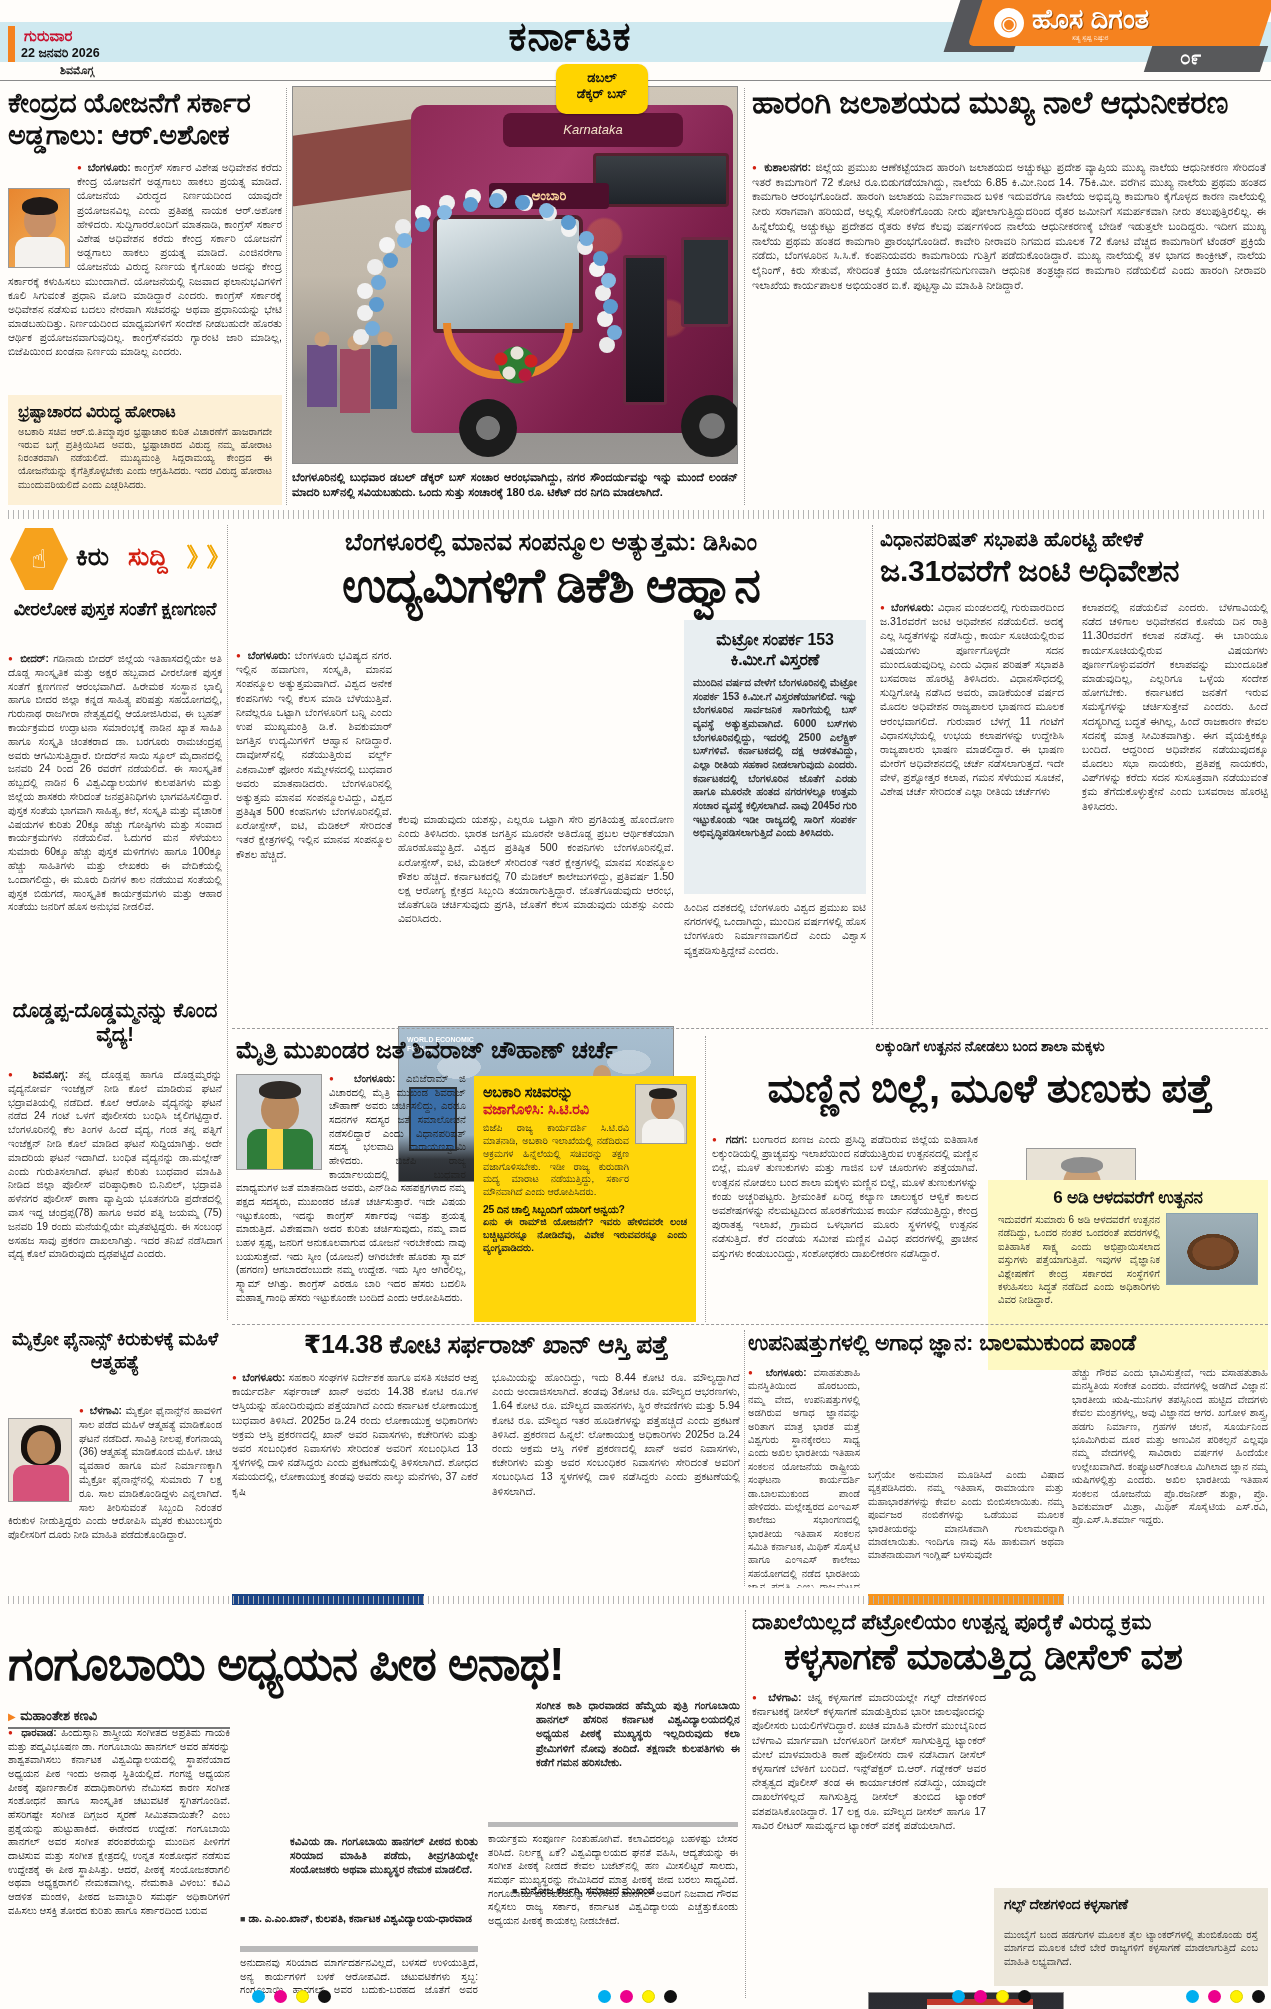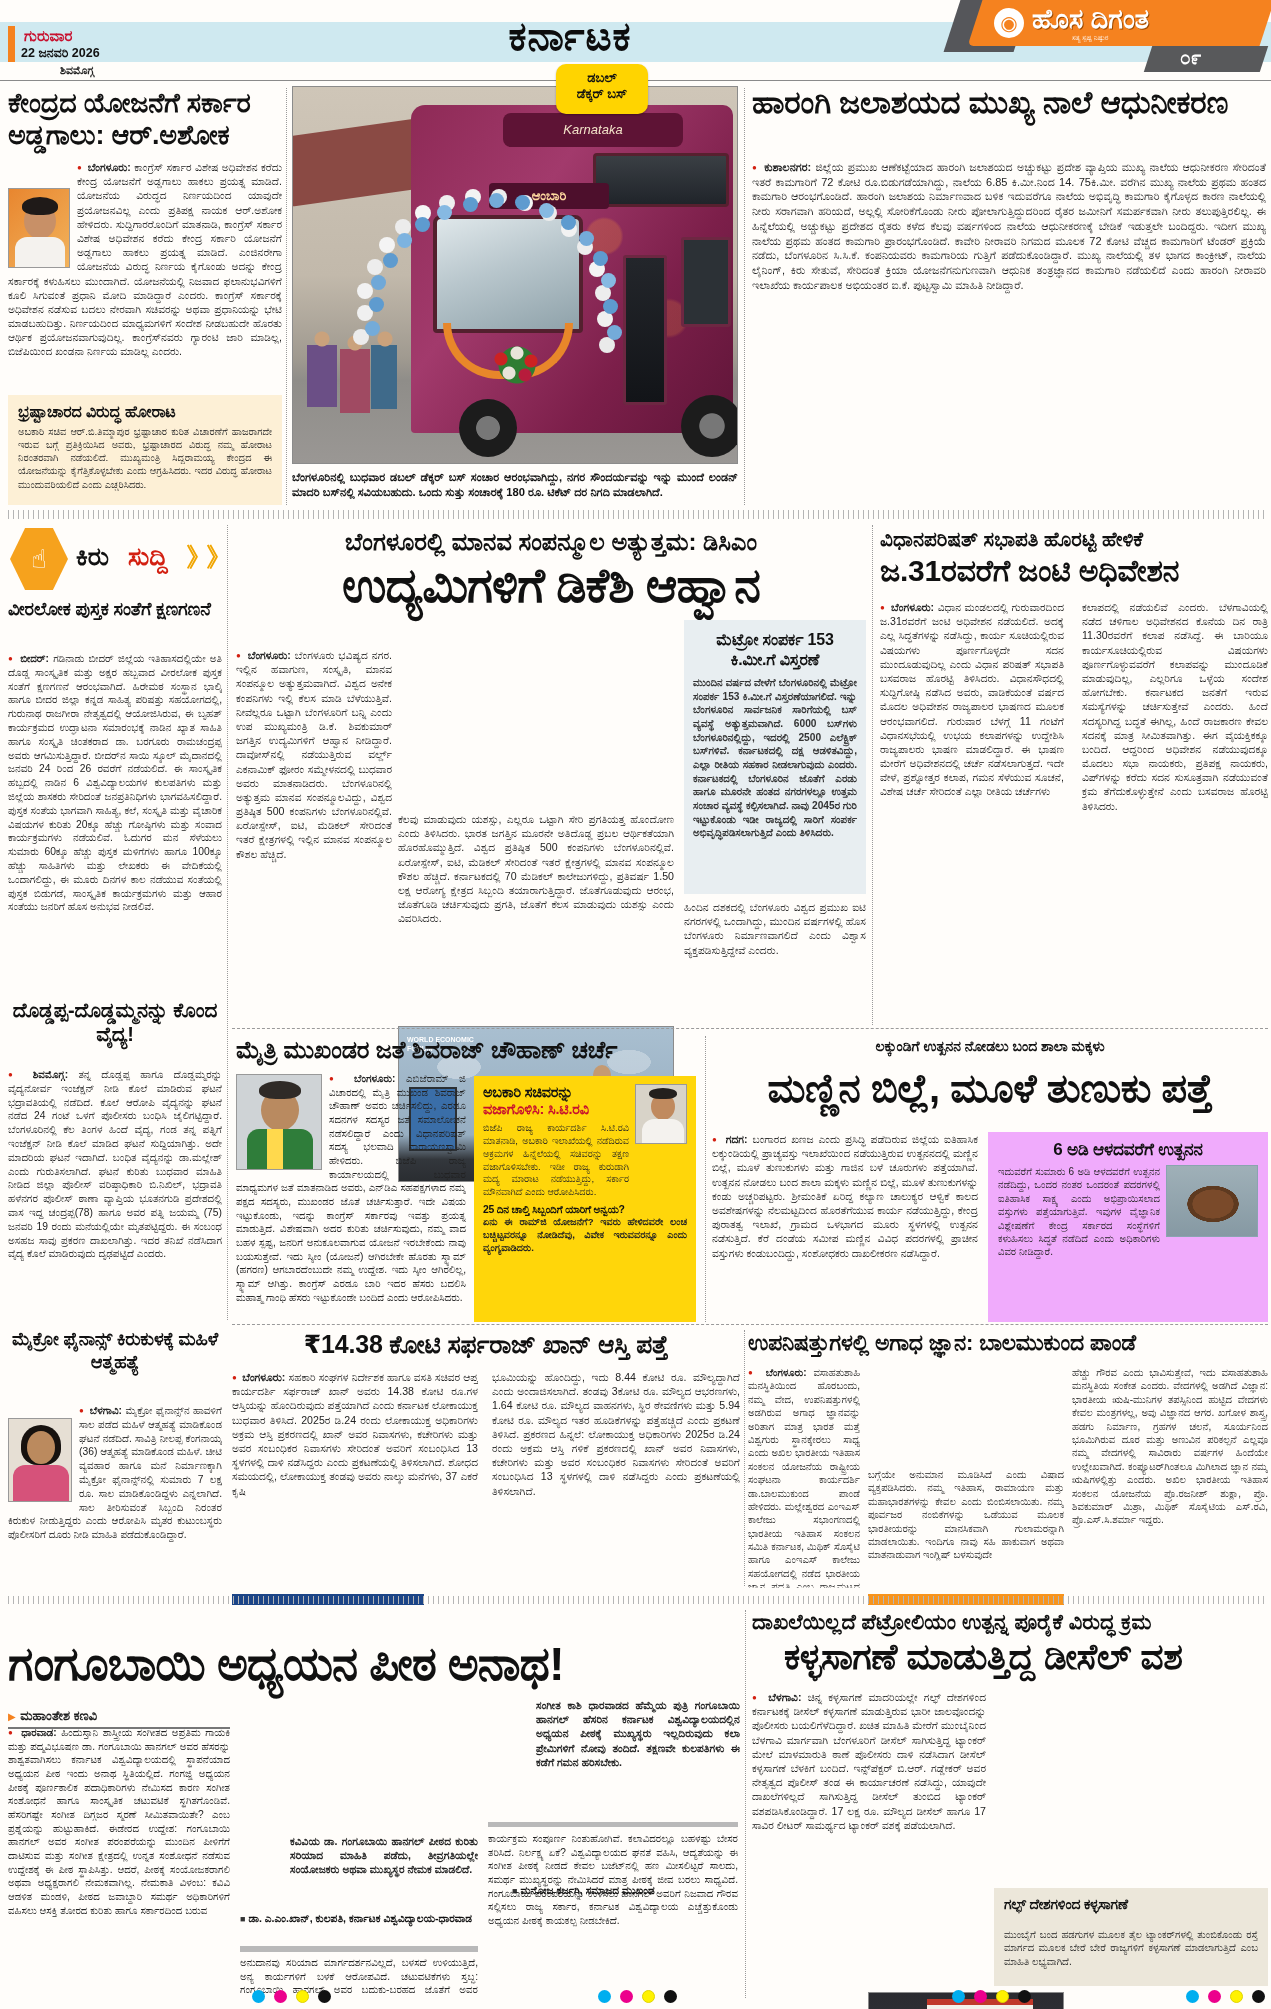--- a/index.html
+++ b/index.html
@@ -15,21 +15,21 @@
   .bullet { color:#d32011; font-size:8px; vertical-align:1px; padding-right:2px; }
   .headline { font-weight:bold; color:#111; letter-spacing:-.2px; }
   .kicker { font-weight:bold; color:#111; }
   .dotv { border-left:1px dotted #9a9a9a; }
   .dashh { border-top:1px dashed #9a9a9a; }
   .hatch { background:repeating-linear-gradient(90deg,#b5b5b5 0 1px,transparent 1px 5px); }
   .photo { border:1px solid #8b8b8b; overflow:hidden; position:relative; background:#ccc; }
   .capt { font-weight:bold; font-size:11.2px; line-height:1.3; text-align:justify; color:#111; }
   .boxcream { background:#fdf0d6; }
   .boxblue  { background:#e8eef1; }
-  .boxsky   { background:#f0abfc; }
+  .boxsky   { background:#fef9c3;margin-top:48px; }
   .boxyell  { background:#ffd60a; }
   .boxtan   { background:#ece7da; }
   .attrib { font-weight:bold; font-size:10.6px; line-height:1.3; color:#111; }
   .graybar { background:#b9b9b9; }
   .cmyk { display:flex; gap:9px; }
   .cmyk i { width:13px; height:13px; border-radius:50%; display:block; }
   .hex {
     width:58px; height:62px; background:#f6a21d; display:flex; align-items:center; justify-content:center;
     clip-path:polygon(26% 0,74% 0,100% 50%,74% 100%,26% 100%,0 50%);
     color:#fff; font-size:26px; font-weight:bold;
@@ -145,21 +145,21 @@
 
   <div class="abs" style="left:10px;top:528px;width:215px;height:64px;">
     <div class="hex" style="position:absolute;left:0;top:0;">
       <span>☝</span>
     </div>
     <span style="position:absolute;left:66px;top:14px;font-size:25px;font-weight:bold;color:#111;">ಕಿರು</span>
     <span style="position:absolute;left:118px;top:14px;font-size:25px;font-weight:bold;color:#d32011;">ಸುದ್ದಿ</span>
     <span style="position:absolute;left:176px;top:12px;font-size:26px;font-weight:bold;color:#f0a500;letter-spacing:-6px;">》》</span>
   </div>
 
-  <div class="abs headline" style="left:8px;top:598px;width:214px;height:48px;font-size:18px;line-height:1.25;">ವೀರಲೋಕ ಪುಸ್ತಕ ಸಂತೆಗೆ ಕ್ಷಣಗಣನೆ</div>
+  <div class="abs headline" style="left:8px;top:598px;width:214px;height:48px;font-size:18px;line-height:1.25;text-align:center;">ವೀರಲೋಕ ಪುಸ್ತಕ ಸಂತೆಗೆ ಕ್ಷಣಗಣನೆ</div>
   <div class="abs bodytxt" style="left:8px;top:652px;width:214px;height:340px;font-size:10.3px;">
     <span class="bullet">●</span>
     <span class="dateline">ಬೀದರ್:</span>
     <span>ಗಡಿನಾಡು ಬೀದರ್ ಜಿಲ್ಲೆಯ ಇತಿಹಾಸದಲ್ಲಿಯೇ ಅತಿ ದೊಡ್ಡ ಸಾಂಸ್ಕೃತಿಕ ಮತ್ತು ಅಕ್ಷರ ಹಬ್ಬವಾದ ವೀರಲೋಕ ಪುಸ್ತಕ ಸಂತೆಗೆ ಕ್ಷಣಗಣನೆ ಆರಂಭವಾಗಿದೆ. ಹಿರೇಮಠ ಸಂಸ್ಥಾನ ಭಾಲ್ಕಿ ಹಾಗೂ ಬೀದರ ಜಿಲ್ಲಾ ಕನ್ನಡ ಸಾಹಿತ್ಯ ಪರಿಷತ್ತು ಸಹಯೋಗದಲ್ಲಿ, ಗುರುನಾಥ ರಾಜಗೀರಾ ನೇತೃತ್ವದಲ್ಲಿ ಆಯೋಜಿಸಿರುವ, ಈ ಬೃಹತ್ ಕಾರ್ಯಕ್ರಮದ ಉದ್ಘಾಟನಾ ಸಮಾರಂಭಕ್ಕೆ ನಾಡಿನ ಖ್ಯಾತ ಸಾಹಿತಿ ಹಾಗೂ ಸಂಸ್ಕೃತಿ ಚಿಂತಕರಾದ ಡಾ. ಬರಗೂರು ರಾಮಚಂದ್ರಪ್ಪ ಅವರು ಆಗಮಿಸುತ್ತಿದ್ದಾರೆ. ಬೀದರ್‌ನ ಸಾಯಿ ಸ್ಕೂಲ್ ಮೈದಾನದಲ್ಲಿ ಜನವರಿ 24 ರಿಂದ 26 ರವರೆಗೆ ನಡೆಯಲಿದೆ. ಈ ಸಾಂಸ್ಕೃತಿಕ ಹಬ್ಬದಲ್ಲಿ ನಾಡಿನ 6 ವಿಶ್ವವಿದ್ಯಾಲಯಗಳ ಕುಲಪತಿಗಳು ಮತ್ತು ಜಿಲ್ಲೆಯ ಶಾಸಕರು ಸೇರಿದಂತೆ ಜನಪ್ರತಿನಿಧಿಗಳು ಭಾಗವಹಿಸಲಿದ್ದಾರೆ. ಪುಸ್ತಕ ಸಂತೆಯ ಭಾಗವಾಗಿ ಸಾಹಿತ್ಯ, ಕಲೆ, ಸಂಸ್ಕೃತಿ ಮತ್ತು ವೈಚಾರಿಕ ವಿಷಯಗಳ ಕುರಿತು 20ಕ್ಕೂ ಹೆಚ್ಚು ಗೋಷ್ಠಿಗಳು ಮತ್ತು ಸಂವಾದ ಕಾರ್ಯಕ್ರಮಗಳು ನಡೆಯಲಿವೆ. ಓದುಗರ ಮನ ಸೆಳೆಯಲು ಸುಮಾರು 60ಕ್ಕೂ ಹೆಚ್ಚು ಪುಸ್ತಕ ಮಳಿಗೆಗಳು ಹಾಗೂ 100ಕ್ಕೂ ಹೆಚ್ಚು ಸಾಹಿತಿಗಳು ಮತ್ತು ಲೇಖಕರು ಈ ವೇದಿಕೆಯಲ್ಲಿ ಒಂದಾಗಲಿದ್ದು, ಈ ಮೂರು ದಿನಗಳ ಕಾಲ ನಡೆಯುವ ಸಂತೆಯಲ್ಲಿ ಪುಸ್ತಕ ಬಿಡುಗಡೆ, ಸಾಂಸ್ಕೃತಿಕ ಕಾರ್ಯಕ್ರಮಗಳು ಮತ್ತು ಆಹಾರ ಸಂತೆಯು ಜನರಿಗೆ ಹೊಸ ಅನುಭವ ನೀಡಲಿವೆ.</span>
   </div>
   <div class="abs dotv" style="left:227px;top:525px;height:795px;"></div>
 
   <div class="abs kicker" style="left:236px;top:528px;width:630px;font-size:24px;text-align:center;">ಬೆಂಗಳೂರಲ್ಲಿ ಮಾನವ ಸಂಪನ್ಮೂಲ ಅತ್ಯುತ್ತಮ: ಡಿಸಿಎಂ</div>
   <div class="abs headline" style="left:236px;top:558px;width:630px;font-size:48px;text-align:center;letter-spacing:-1px;">ಉದ್ಯಮಿಗಳಿಗೆ ಡಿಕೆಶಿ ಆಹ್ವಾನ</div>
   <div class="abs bodytxt" style="left:236px;top:648px;width:156px;height:376px;">

